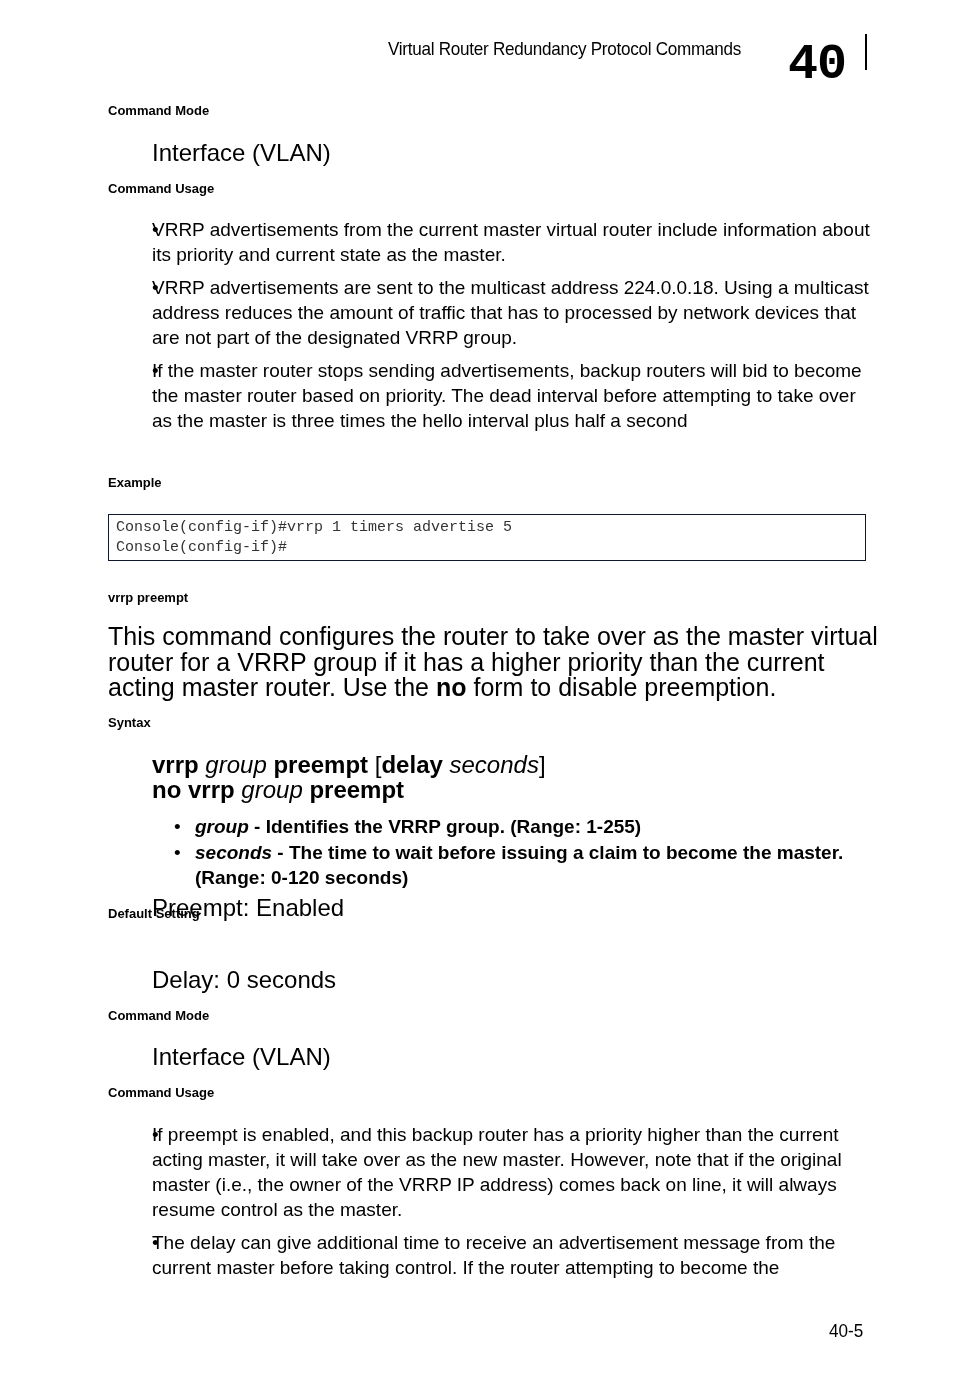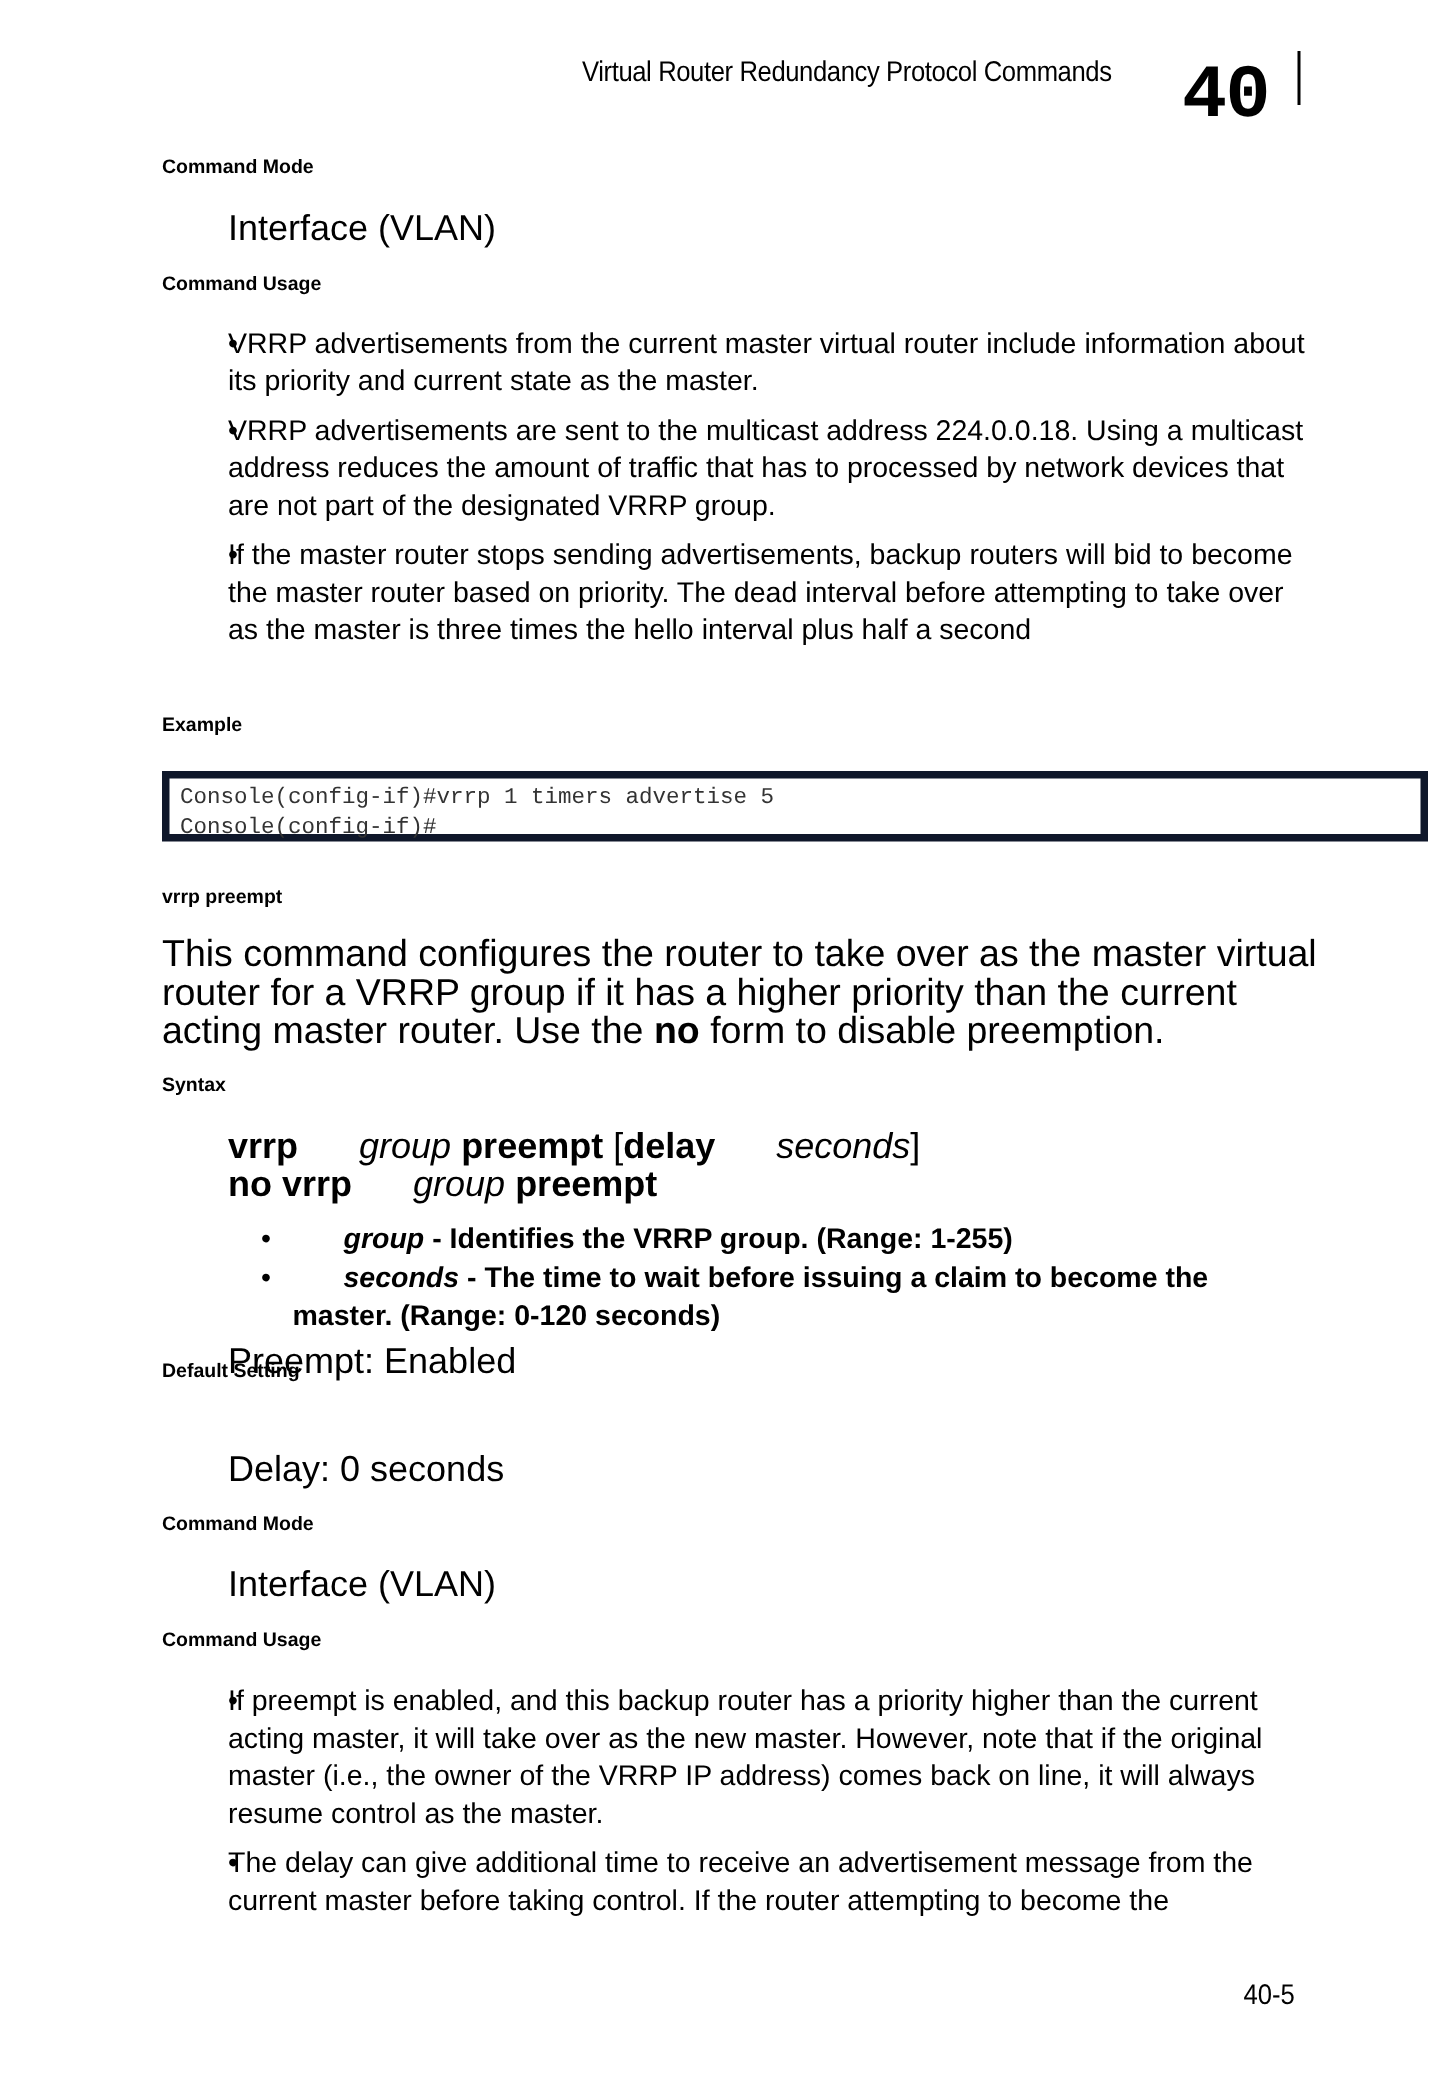--- a/index.html
+++ b/index.html
@@ -10,25 +10,25 @@
   .chapter-rule { position: absolute; left: 865px; top: 34px; width: 1.5px; height: 36px; background: #000; }
   .h { position: absolute; left: 108px; font-size: 13px; font-weight: bold; }
   .t { position: absolute; font-size: 24px; line-height: 25px; }
   .ind { left: 152px; }
   .bullet-item { position: absolute; left: 152px; width: 720px; font-size: 19px; line-height: 25px; }
   .bullet-item .dot { position: absolute; left: 0; top: 0; }
   .bullet-item .txt { display: block; }
   .sub-bullet { position: absolute; left: 174px; width: 690px; font-size: 19px; line-height: 25px; }
   .sub-bullet .dot { position: absolute; left: 0; top: 0; }
   .sub-bullet .txt { margin-left: 21px; display: block; font-weight: bold; }
-  .code-box { position: absolute; left: 108px; top: 514px; width: 844px; height: 47px; border: 5px solid #0f172a; box-sizing: border-box; }
+  .code-box { position: absolute; left: 108px; top: 514px; width: 758px; height: 47px; border: 1px solid #0f172a; box-sizing: border-box; }
   .code-line { position: absolute; left: 7px; font-family: "Liberation Mono", monospace; font-size: 15px; color: #333; }
   .para { position: absolute; left: 108px; width: 770px; font-size: 25px; line-height: 25.5px; }
   .page-num { position: absolute; left: 829px; top: 1320px; font-size: 19px; transform: scaleX(0.9); transform-origin: left top; }
-  i { font-style: italic; margin-left: 34px; }
+  i { font-style: italic; }
   b { font-weight: bold; }
 </style>
 </head>
 <body>
 
 <div class="header-title">Virtual Router Redundancy Protocol Commands</div>
 <div class="chapter-num">40</div>
 <div class="chapter-rule"></div>
 
 <div class="h" style="top:103px">Command Mode</div>

